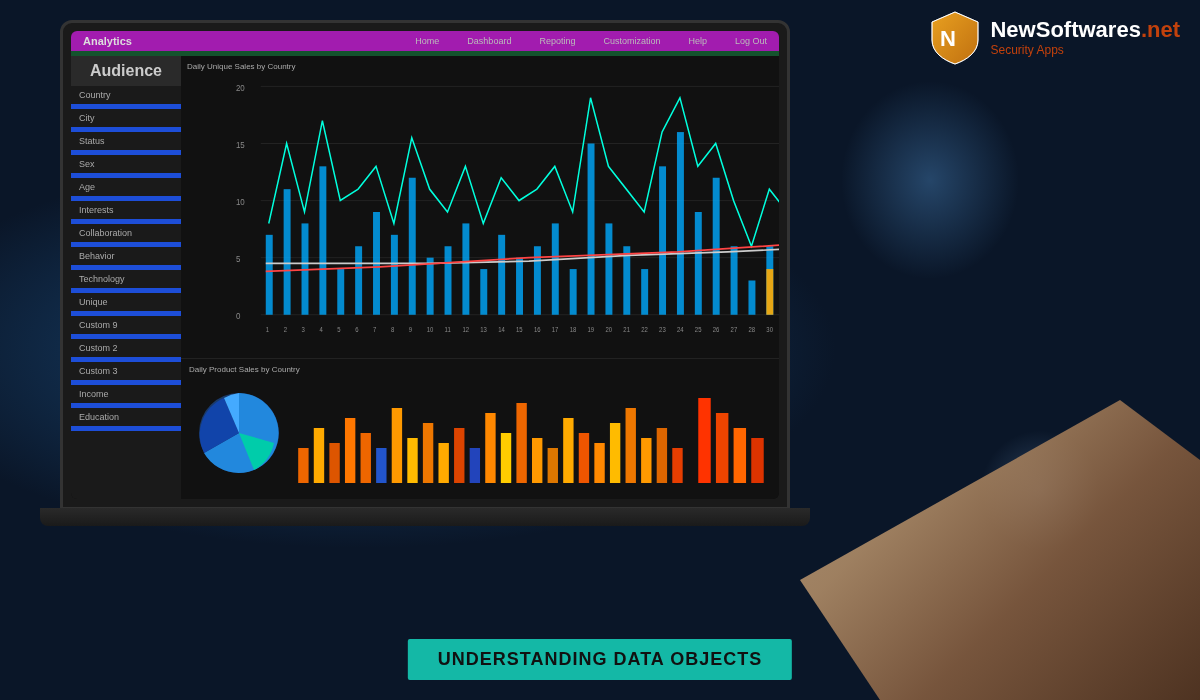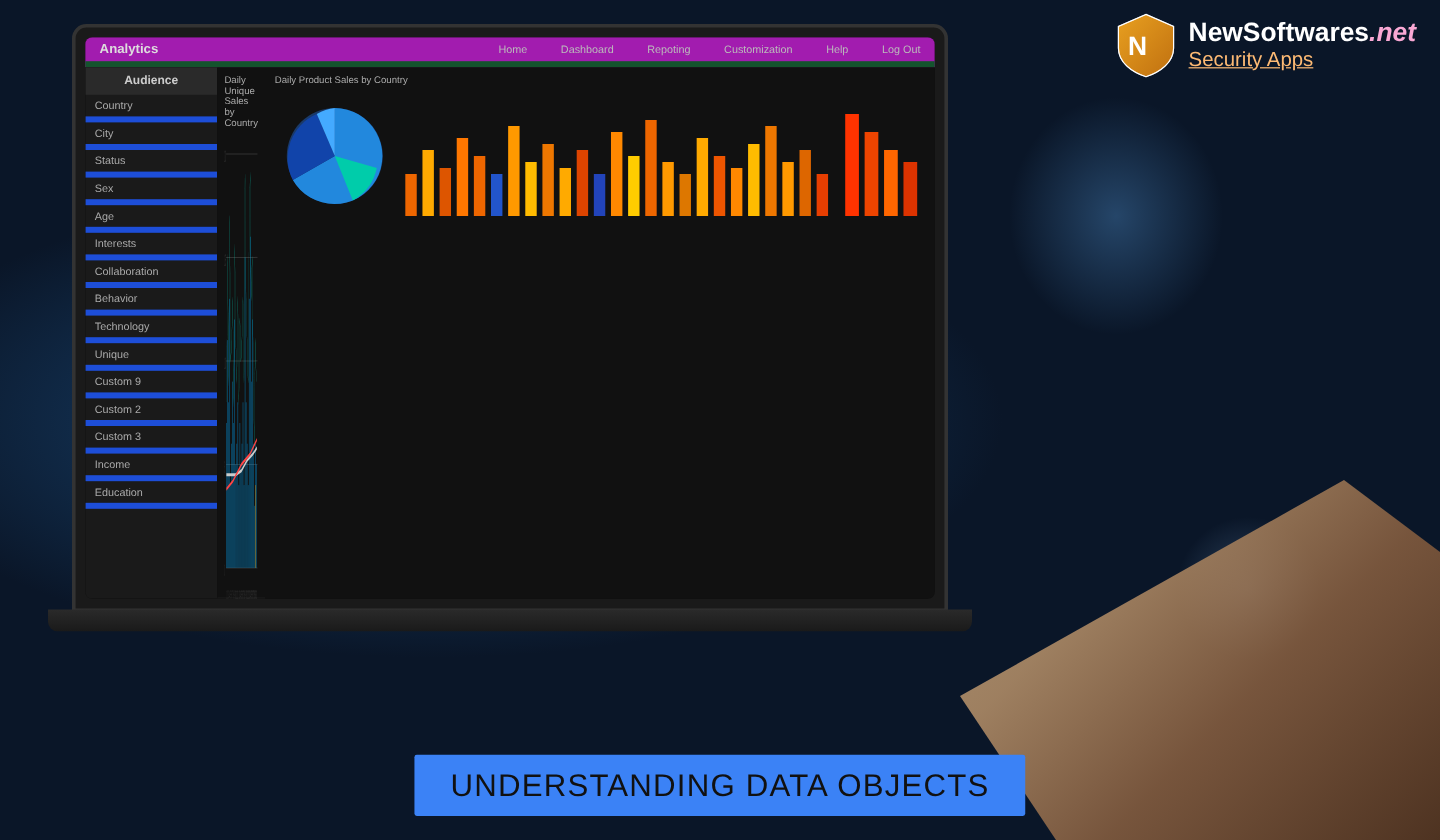--- a/index.html
+++ b/index.html
@@ -110,57 +110,59 @@
     .sidebar {
       width: 110px;
       background: #1a1a1a;
       flex-shrink: 0;
       overflow-y: auto;
     }
 
     .sidebar-header {
       background: #2a2a2a;
       color: #ccc;
-      font-size: 10px;
+      font-size: 16px;
       font-weight: bold;
       padding: 6px 8px;
       text-align: center;
     }
 
     .sidebar-item {
       color: #aaa;
       font-size: 9px;
       padding: 4px 8px;
       cursor: pointer;
       border-bottom: 5px solid #1d4ed8;
     }
 
     
     .chart-area {
       flex: 1;
       display: flex;
+      flex-direction: column;
       background: #111;
       overflow: hidden;
     }
 
     .chart-section {
       flex: 1;
       padding: 6px;
       border-bottom: 1px solid #222;
     }
 
     .chart-title {
       color: #aaa;
       font-size: 8px;
       margin-bottom: 4px;
     }
 
     .chart-wrapper {
       width: 100%;
       height: calc(100% - 16px);
+      margin-left: 44px;
     }
 
     .bottom-charts {
       height: 140px;
       display: flex;
       gap: 4px;
       padding: 4px;
     }
 
     .pie-section {
@@ -198,41 +200,39 @@
     }
 
     .brand-name {
       font-size: 22px;
       font-weight: bold;
       color: #fff;
       line-height: 1;
     }
 
     .brand-name .net {
-      color: #f9a8d4;
-      font-style: italic;
+      color: #c2410c;
     }
 
     .brand-tagline {
-      color: #fdba74;
-      font-size: 17px;
+      color: #c2410c;
+      font-size: 12px;
       margin-top: 2px;
-      text-decoration: underline;
     }
 
     
     .bottom-banner {
       position: absolute;
       bottom: 20px;
       left: 50%;
       transform: translateX(-50%);
-      background: #3b82f6;
+      background: #14b8a6;
       color: #111;
-      font-size: 26px;
-      font-weight: 400;
+      font-size: 18px;
+      font-weight: 700;
       padding: 10px 30px;
       letter-spacing: 1px;
       z-index: 10;
       white-space: nowrap;
       border-radius: 2px;
     }
 
     
     .glow-right {
       position: absolute;

